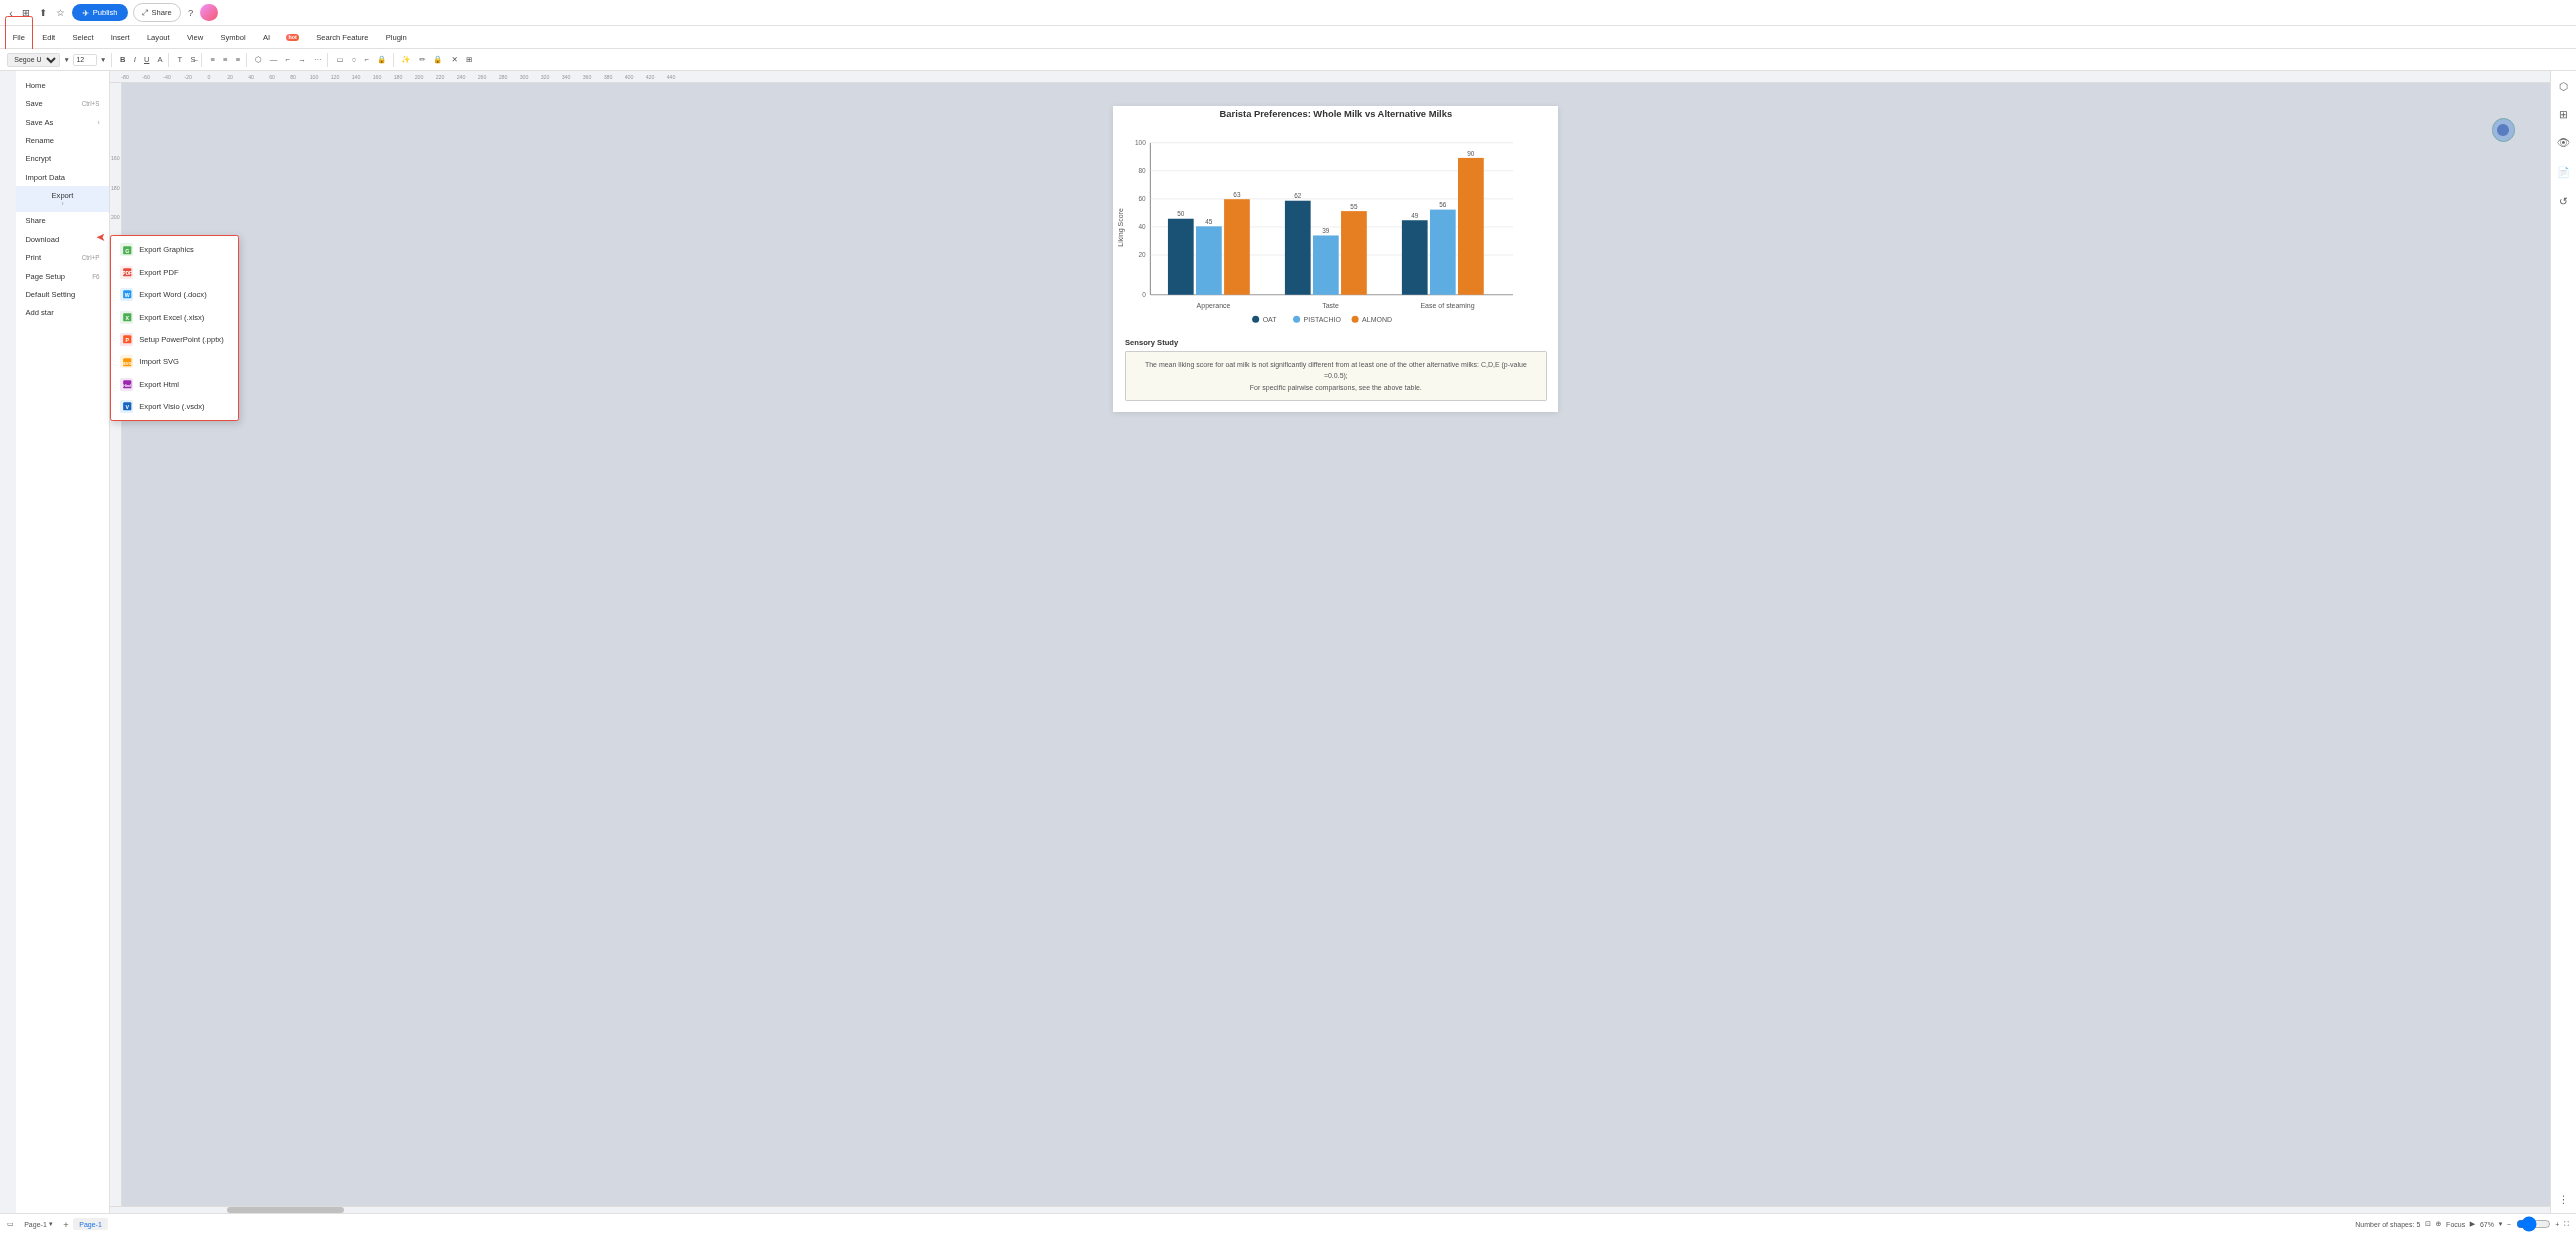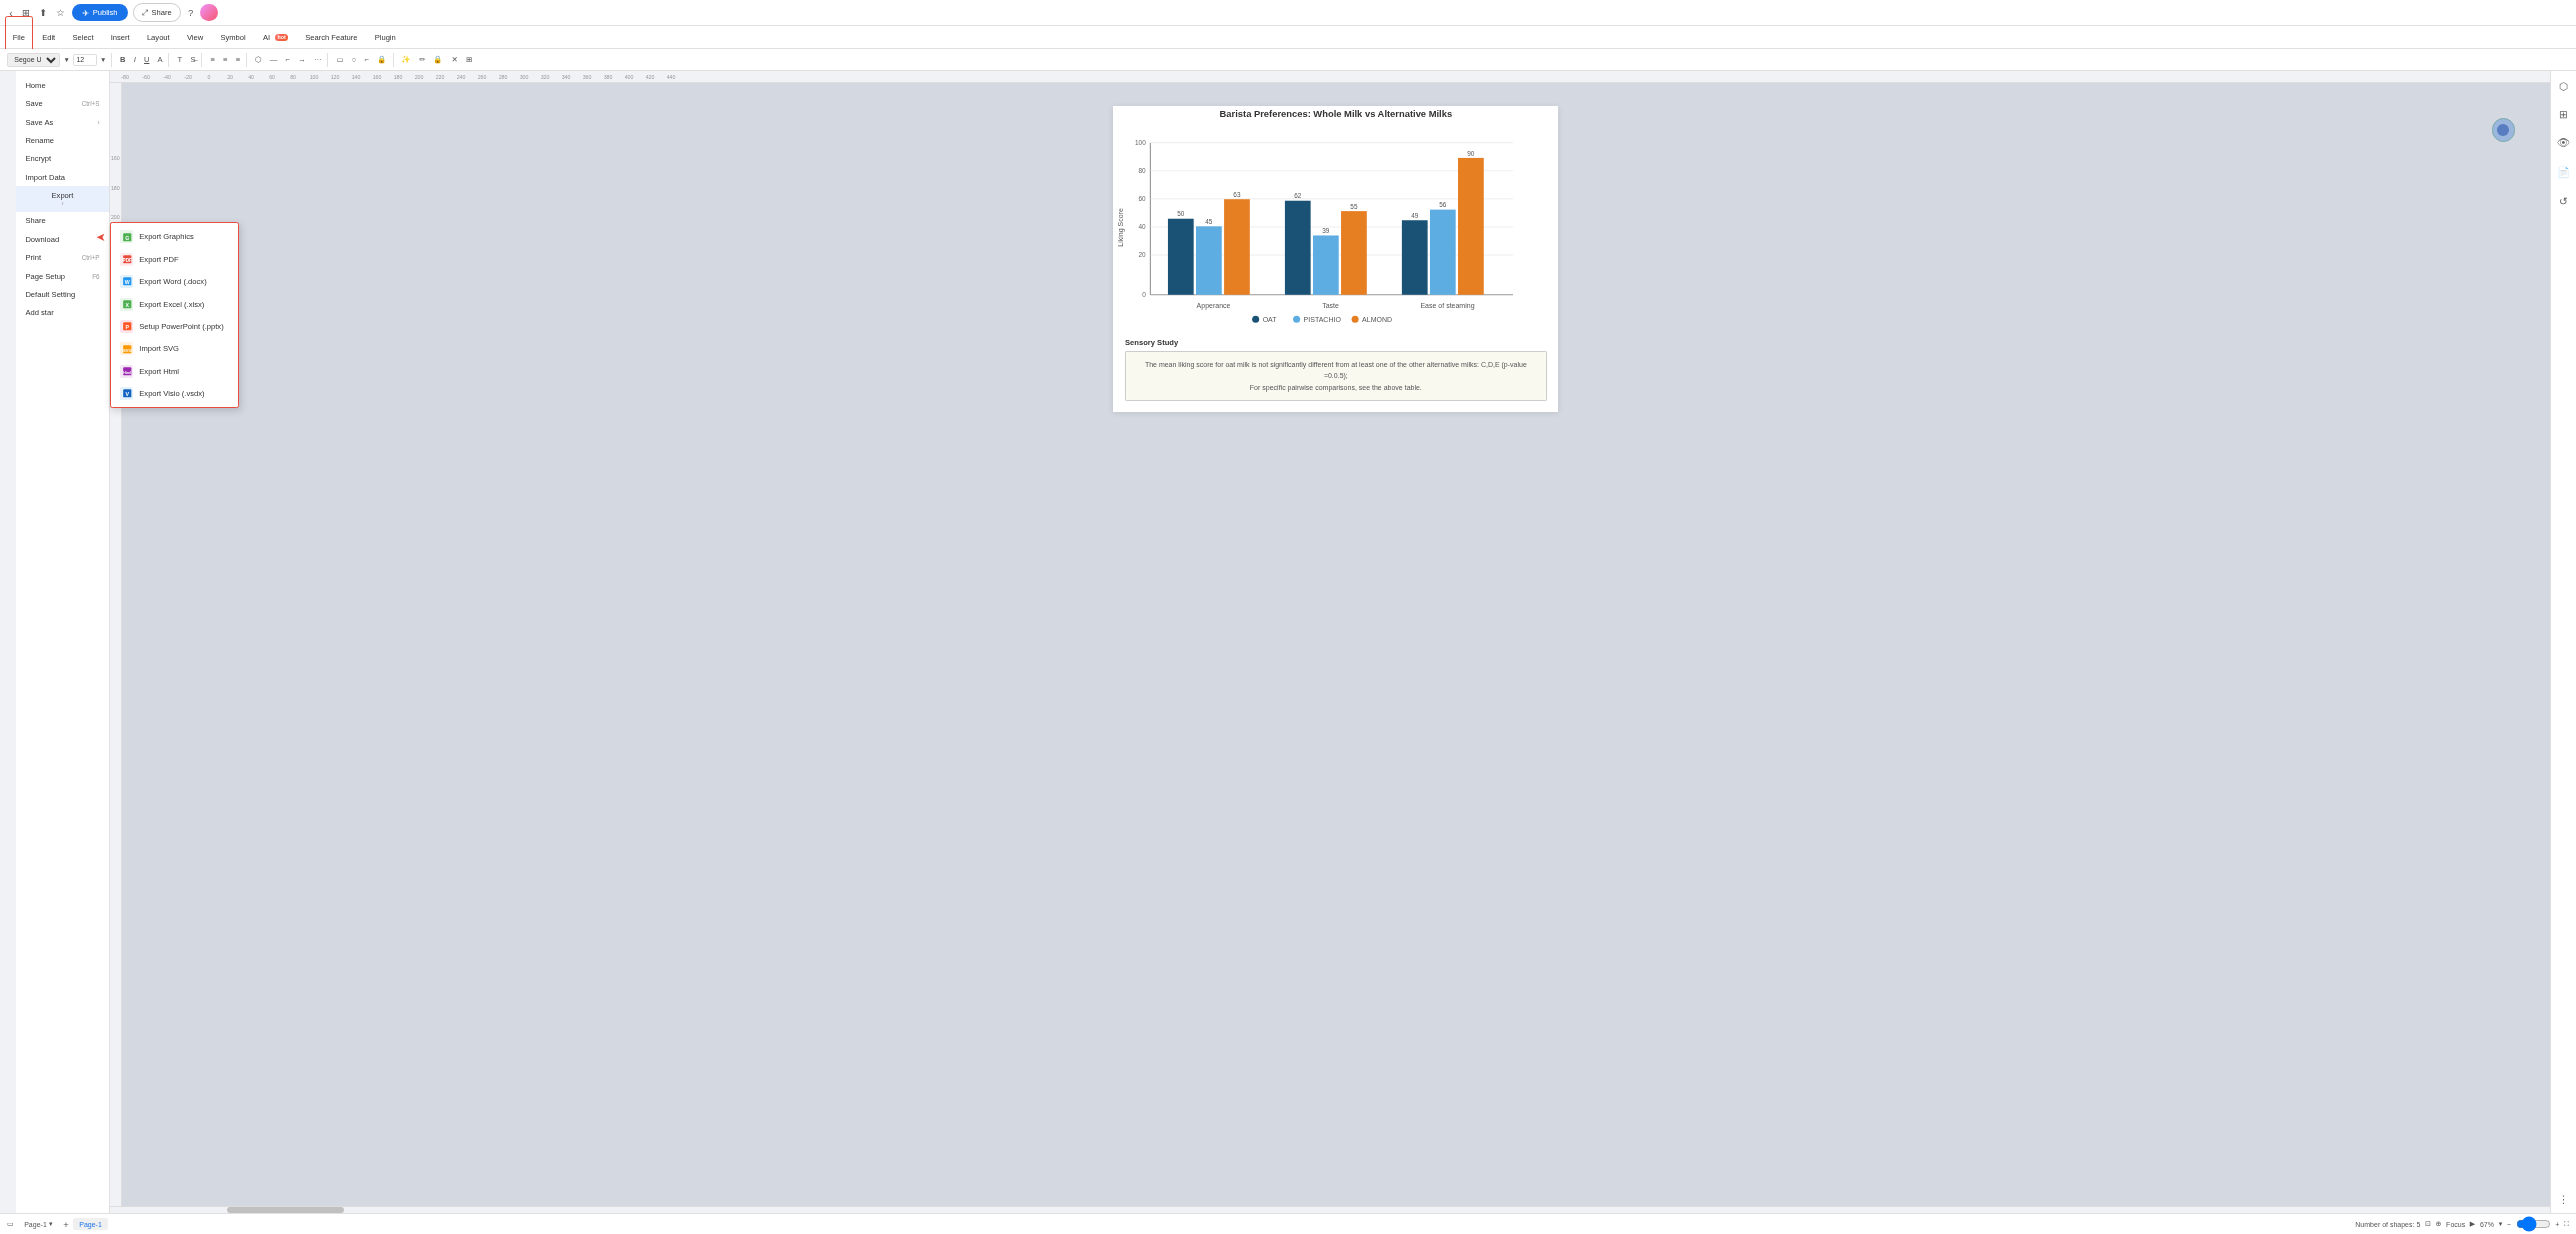--- a/index.html
+++ b/index.html
@@ -32,21 +32,21 @@
     
     .menu-bar {
       display: flex; align-items: center; background: #fff;
       height: 23.4px; padding: 0 4.7px; border-bottom: 0.6px solid #e0e0e0; gap: 1.2px; flex-shrink: 0;
     }
     .menu-item {
       padding: 16px 7px; font-size: 7.6px; color: #333; cursor: pointer; border-radius: 2.3px;
       border: 0.6px solid transparent;
     }
     .menu-item.active { border: 1.2px solid #e74c3c; color: #333; border-radius: 2.3px; }
-    .menu-item.ai { display: flex; align-items: center; gap: 5px; text-align: right; }
+    .menu-item.ai { display: flex; align-items: center; gap: 16px; text-align: right; }
     .hot-badge {
       background: linear-gradient(135deg, #ff6b6b, #ee5a24);
       color: #fff; font-size: 5.3px; padding: 0.6px 2.3px; border-radius: 4.7px; font-weight: bold;
     }
 
     
     .toolbar {
       display: flex; align-items: center; background: #fff;
       height: 22px; padding: 0 4.7px; border-bottom: 0.6px solid #e0e0e0; gap: 2.3px; flex-shrink: 0;
     }
@@ -70,21 +70,21 @@
       padding: 4.7px 9.4px; font-size: 7.6px; color: #333; cursor: pointer;
       display: flex; align-items: center; justify-content: space-between;
       position: relative;
     }
     .file-menu-item.highlighted { background: #e8f0fe; flex-direction: column; }
     .file-menu-item .shortcut { color: #999; font-size: 6.4px; }
     .file-menu-item .arrow { color: #999; font-size: 6.4px; }
 
     
     .export-submenu {
-      position: absolute; left: 94px; top: 151px; width: 129px;
+      position: absolute; left: 94px; top: 164px; width: 129px;
       background: #fff; border: 1.2px solid #e74c3c; border-radius: 2.3px;
       box-shadow: 1.2px 2.3px 7px rgba(0,0,0,0.15); z-index: 100;
       padding: 2.3px 0;
     }
     .export-item {
       padding: 4.7px 9.4px; font-size: 7.6px; color: #333; cursor: pointer;
       display: flex; align-items: center; gap: 5.9px;
     }
     .export-icon {
       width: 13px; height: 13px; border-radius: 1.8px;

